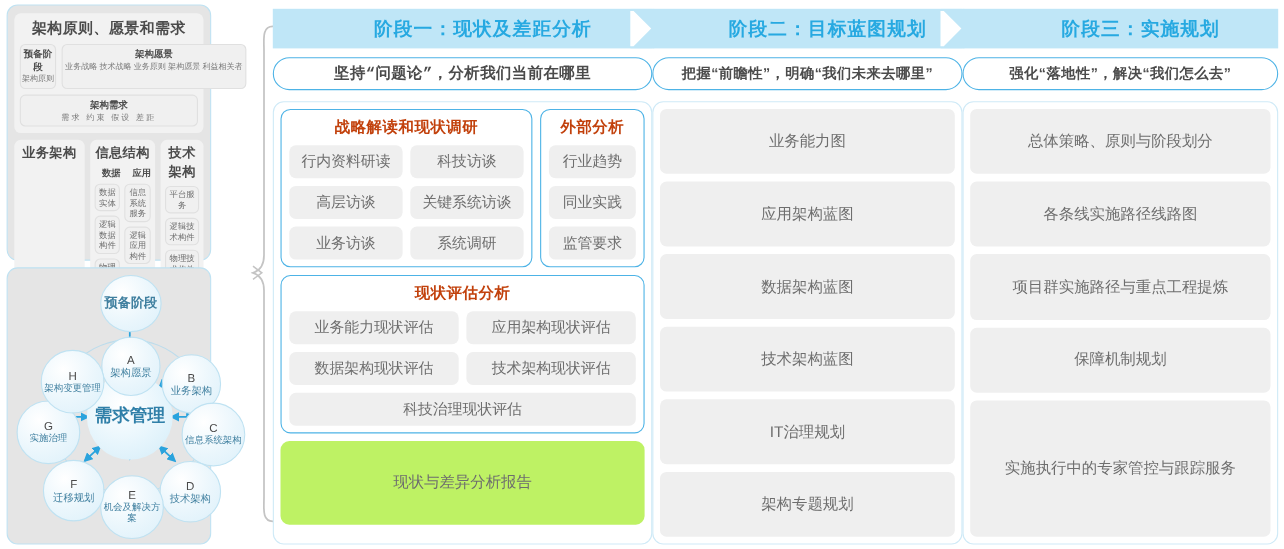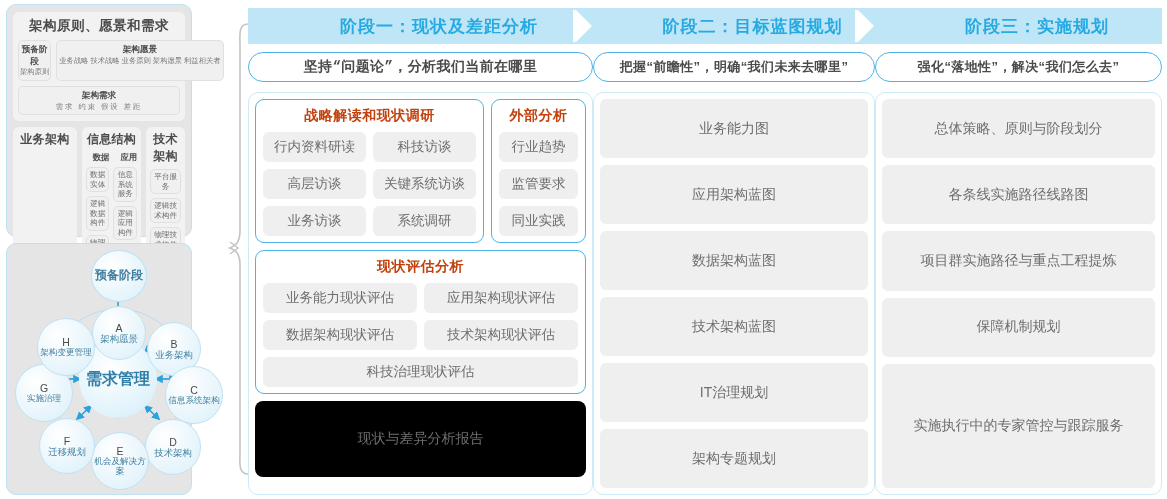--- a/index.html
+++ b/index.html
@@ -119,21 +119,21 @@
 
   .p1row{display:flex;gap:7px;}
   .p1left{flex:1;}
   .p1right{width:95px;}
   .stack7{display:flex;flex-direction:column;gap:7px;}
   .stack7 .tile{height:30px;font-size:13.5px;}
   .p1grid .tile{height:30px;font-size:13.5px;}
   .p1grid .tile.full{flex-basis:100%;}
 
   .reportTile{
-    margin-top:7px;height:76px;font-size:14px;background:#000000;
+    margin-top:7px;height:76px;font-size:14px;background:#bef264;
     border-radius:8px;color:#6e6e6e;
     display:flex;align-items:center;justify-content:center;
   }
 
   .colStack{display:flex;flex-direction:column;gap:7px;height:100%;}
   .colStack .tile{font-size:14px;}
 </style>
 </head>
 <body>
 
@@ -308,22 +308,22 @@
           <div class="tile">高层访谈</div>
           <div class="tile">关键系统访谈</div>
           <div class="tile">业务访谈</div>
           <div class="tile">系统调研</div>
         </div>
       </div>
       <div class="innerBox p1right">
         <div class="innerHd">外部分析</div>
         <div class="stack7">
           <div class="tile">行业趋势</div>
+          <div class="tile">同业实践</div>
           <div class="tile">监管要求</div>
-          <div class="tile">同业实践</div>
         </div>
       </div>
     </div>
 
     <div class="innerBox" style="margin-top:7px;">
       <div class="innerHd">现状评估分析</div>
       <div class="grid2 p1grid">
         <div class="tile">业务能力现状评估</div>
         <div class="tile">应用架构现状评估</div>
         <div class="tile">数据架构现状评估</div>

